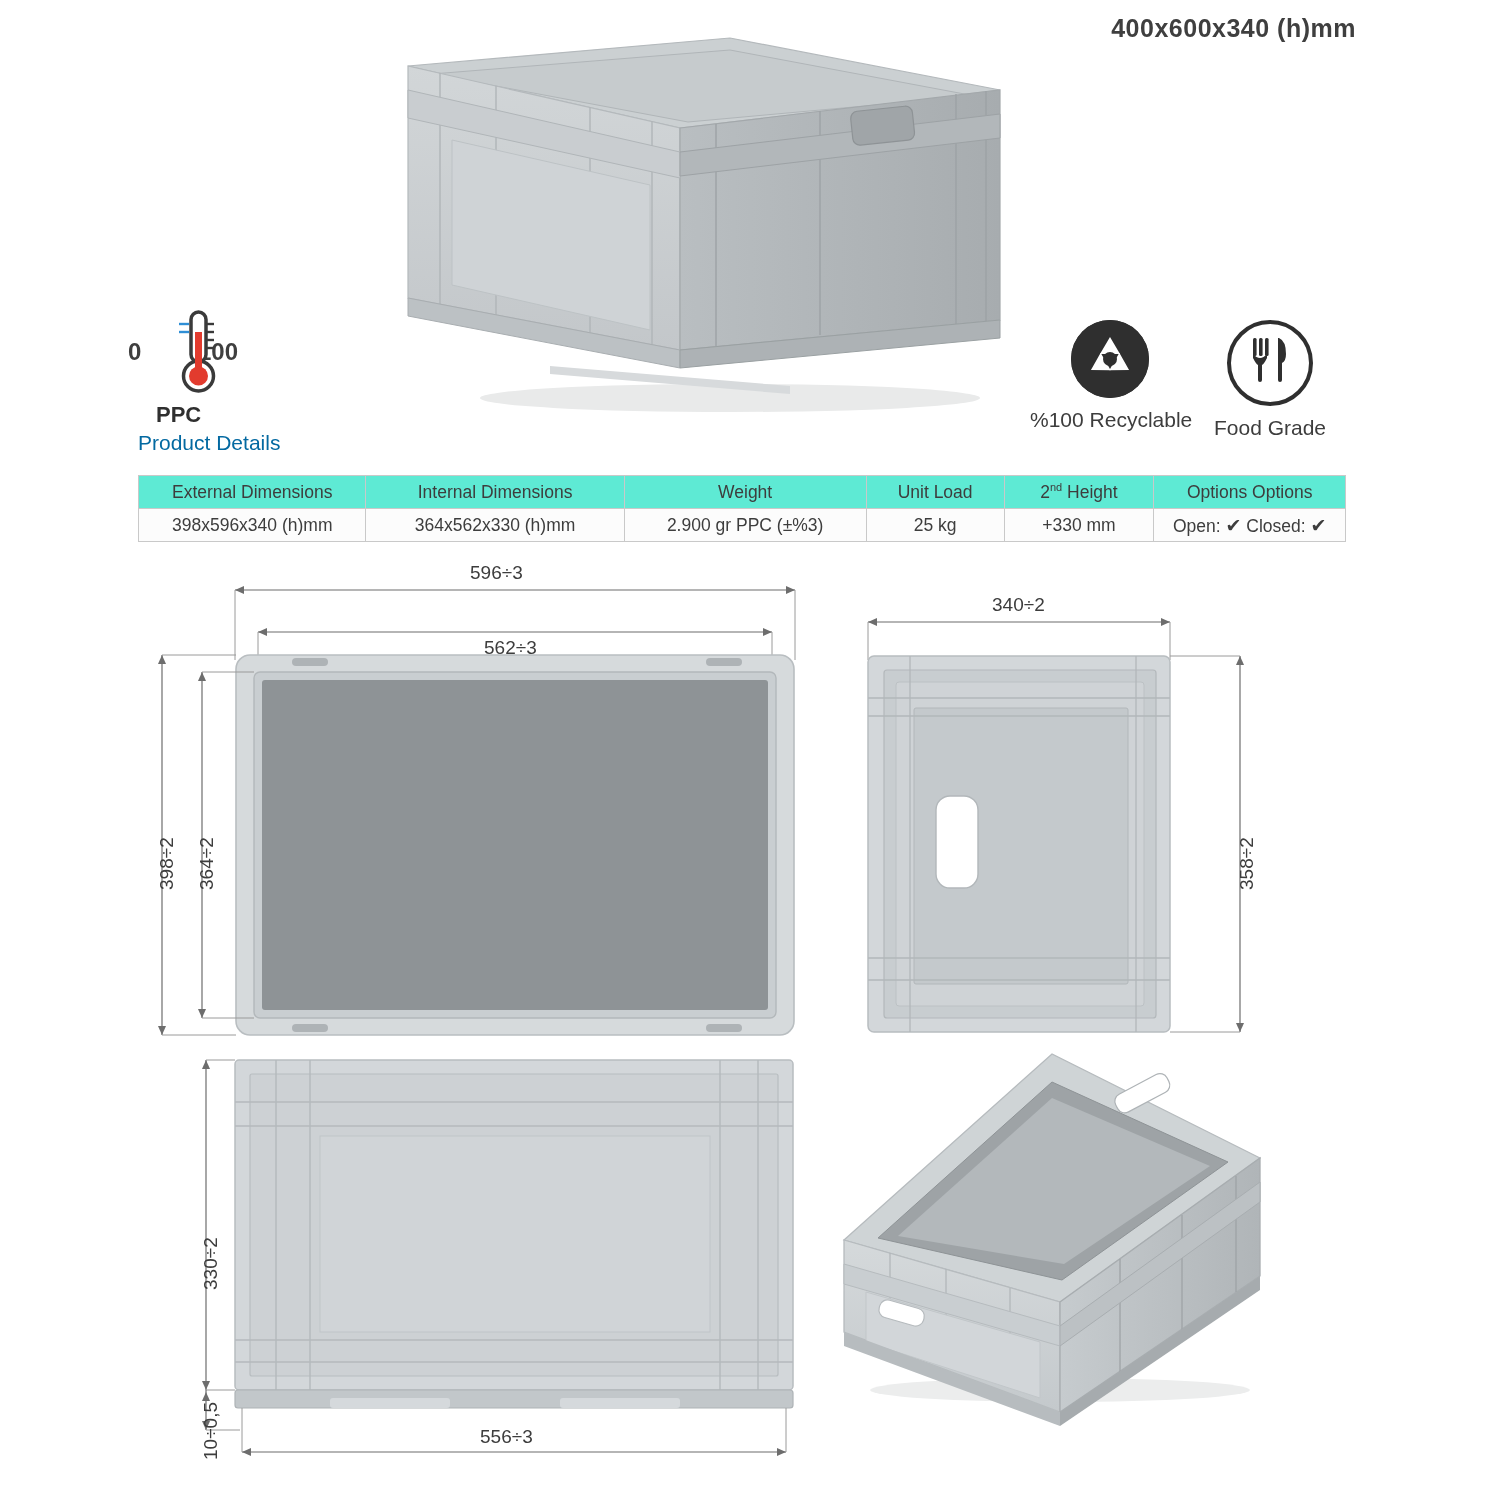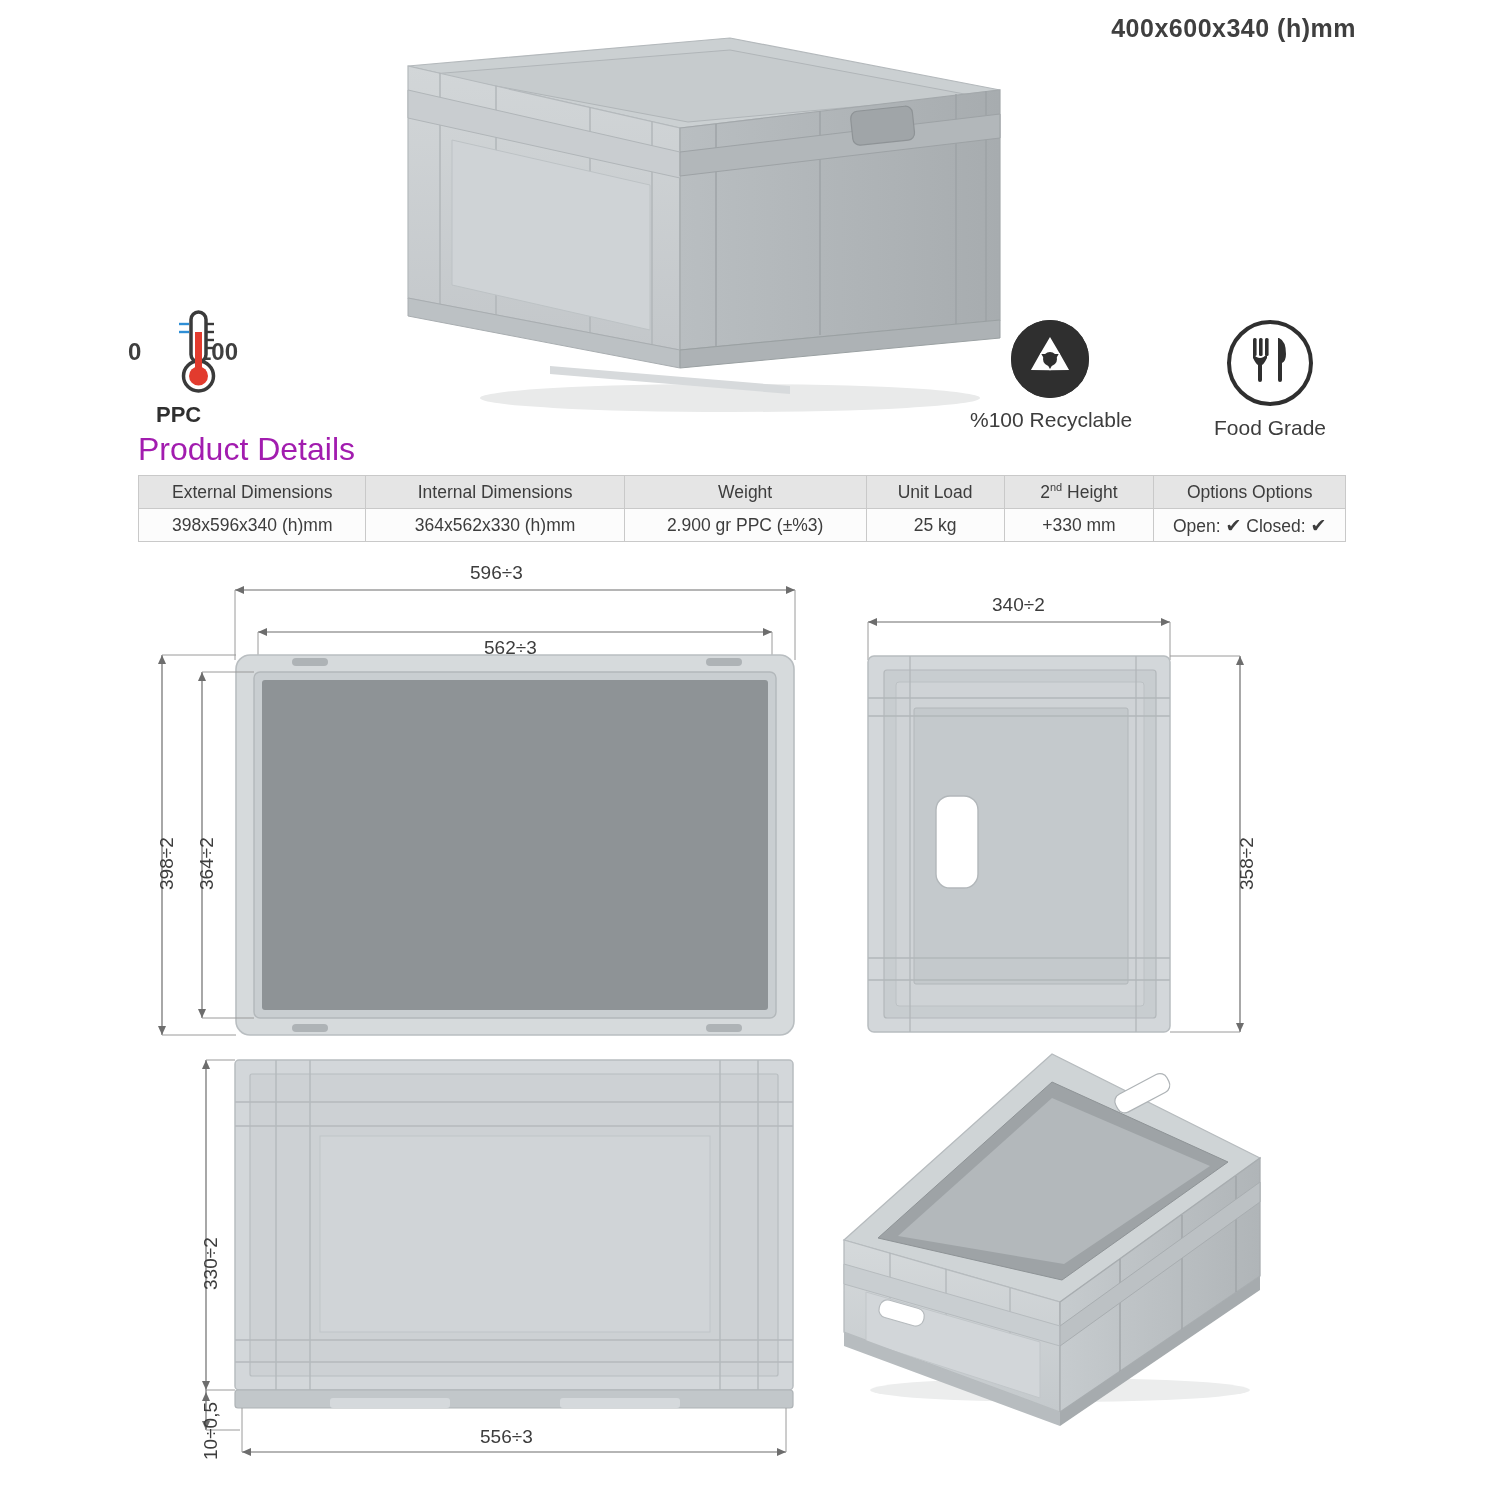--- a/index.html
+++ b/index.html
@@ -65,60 +65,59 @@
     font-size: 22px;
     font-weight: bold;
     color: #2f2f2f;
   }
 
   
   #badges {
     right: 150px;
     top: 320px;
     display: flex;
-    gap: 60px;
     align-items: flex-start;
   }
   .badge { text-align: center; width: 160px; }
   .badge .ring {
     width: 78px; height: 78px;
     border-radius: 50%;
     background: #2f2f2f;
     margin: 0 auto 10px auto;
     position: relative;
   }
   .badge .ring.hollow {
     background: #ffffff;
     border: 4px solid #2f2f2f;
   }
   .badge .cap { font-size: 21px; color: #3d3d3d; white-space: nowrap; }
 
   
   #product-details-title {
     left: 138px;
     top: 431px;
-    font-size: 32px;
-    color: #a21caf;
+    font-size: 21px;
+    color: #0369a1;
   }
   #details-table {
     left: 138px;
     top: 475px;
     width: 1208px;
     border-collapse: collapse;
     font-size: 17.5px;
     color: #3d3d3d;
   }
   #details-table th, #details-table td {
     border: 1px solid #c9c9c9;
     text-align: center;
     font-weight: normal;
     white-space: nowrap;
   }
   #details-table th {
-    background: #e5e5e5;
+    background: #5eead4;
     height: 32px;
     padding: 0 24px;
   }
   #details-table td {
     background: #fcfcfc;
     height: 32px;
     padding: 0 6px;
     text-align: center;
   }
   .sup { font-size: 11px; vertical-align: super; }

